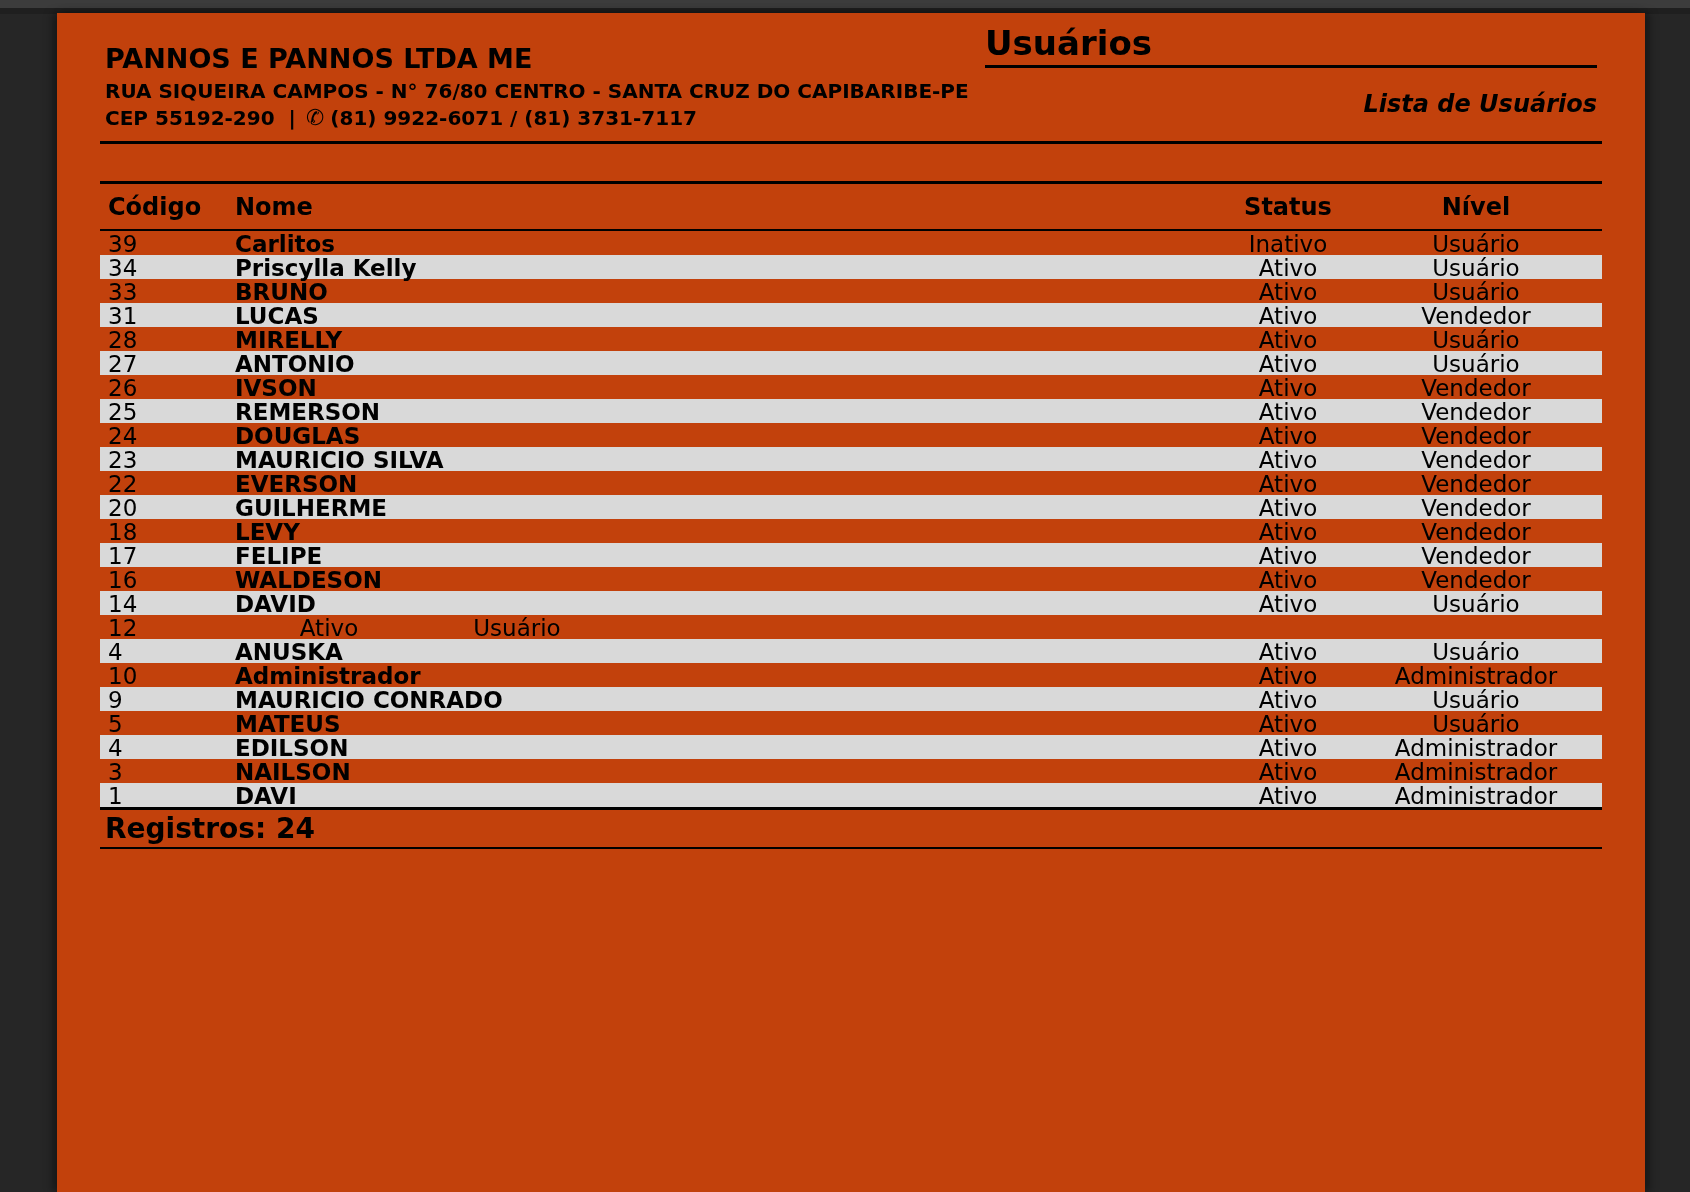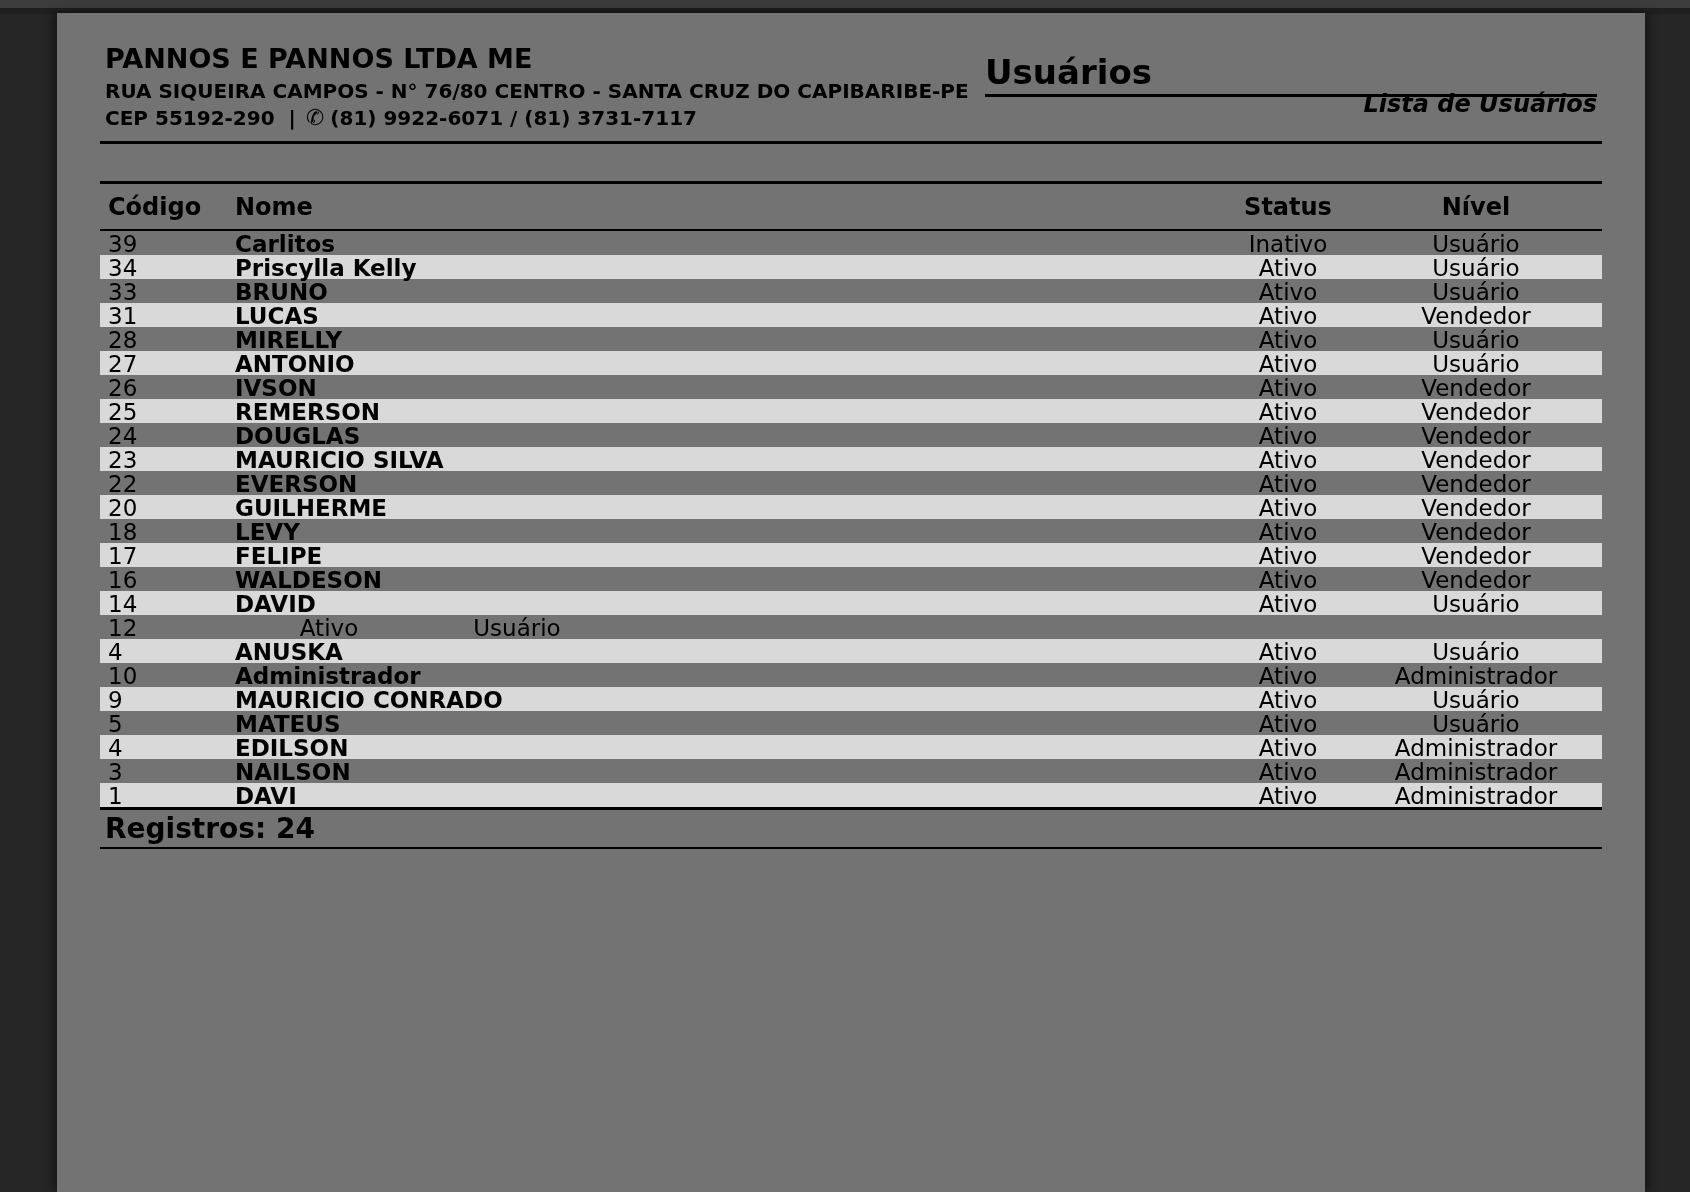--- a/index.html
+++ b/index.html
@@ -19,21 +19,21 @@
     height: 8px;
     background: #3c3c3c;
     border-bottom: 6px solid #1f1f1f;
   }
   .page {
     position: absolute;
     left: 57px;
     top: 13px;
     width: 1588px;
     height: 1179px;
-    background: #737373;
+    background: #c2410c;
     box-shadow: -5px 0 8px rgba(0,0,0,0.35), 5px 0 8px rgba(0,0,0,0.35);
   }
   
   .company {
     position: absolute;
     left: 48px;
     top: 30px;
   }
   .company-name {
     font-size: 27px;
@@ -55,21 +55,21 @@
   .company-contact .pipe { margin: 0 10px 0 14px; }
   .company-contact .phone-glyph {
     font-weight: normal;
     font-size: 22px;
     margin-right: 6px;
   }
   
   .report-title {
     position: absolute;
     left: 928px;
-    top: 37px;
+    top: 8px;
     width: 612px;
     font-size: 34px;
     font-weight: bold;
     line-height: 44px;
     border-bottom: 3px solid #000;
   }
   .report-subtitle {
     position: absolute;
     left: 928px;
     top: 76px;

